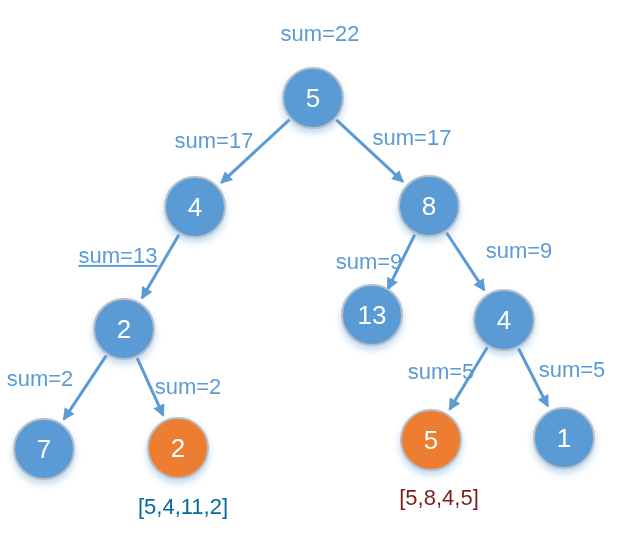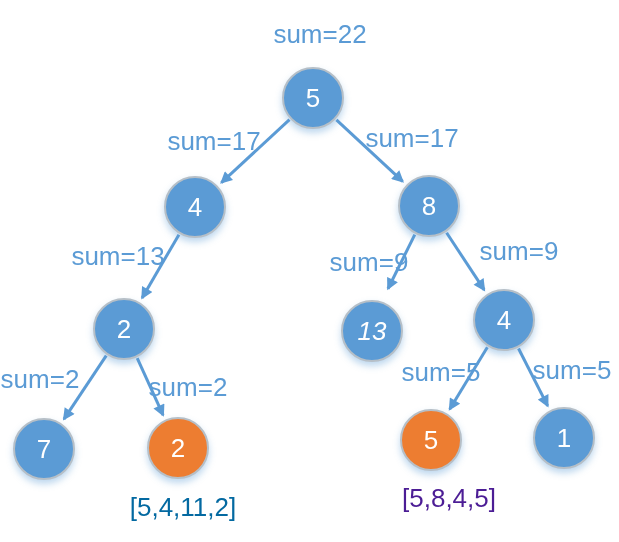--- a/index.html
+++ b/index.html
@@ -38,21 +38,21 @@
     border: 2px solid #b6bfc7;
     box-shadow: 0 4px 7px rgba(91,155,213,0.40);
   }
   .tree-node.blue   { background: #5B9BD5; }
   .tree-node.orange { background: #ED7D31; }
   .diagram-label {
     position: absolute;
     transform: translate(-50%, -50%);
     white-space: nowrap;
     color: #5B9BD5;
-    font-size: 26px;
+    font-size: 22px;
     line-height: 1.1;
   }
 </style>
 </head>
 <body>
 
 <div class="canvas">
   <svg id="edges-layer" width="619" height="542" viewBox="0 0 619 542" xmlns="http://www.w3.org/2000/svg">
     <defs>
       <marker id="arrowhead" viewBox="0 0 10 10" refX="8.5" refY="5" markerUnits="userSpaceOnUse" markerWidth="13" markerHeight="12" orient="auto">
@@ -77,21 +77,21 @@
       </div>
       <div class="tree-node blue" style="left: 164px; top: 176px;">
         <span>4</span>
       </div>
       <div class="tree-node blue" style="left: 398px; top: 175px;">
         <span>8</span>
       </div>
       <div class="tree-node blue" style="left: 93px; top: 298px;">
         <span>2</span>
       </div>
-      <div class="tree-node blue" style="left: 341px; top: 300px; font-style: italic;">
+      <div class="tree-node blue" style="left: 341px; top: 284px;">
         <span>13</span>
       </div>
       <div class="tree-node blue" style="left: 473px; top: 289px;">
         <span>4</span>
       </div>
       <div class="tree-node blue" style="left: 13px; top: 418px;">
         <span>7</span>
       </div>
       <div class="tree-node orange" style="left: 147px; top: 417px;">
         <span>2</span>
@@ -100,23 +100,23 @@
         <span>5</span>
       </div>
       <div class="tree-node blue" style="left: 533px; top: 407px;">
         <span>1</span>
       </div>
     </div>
   <div id="labels-layer">
       <div class="diagram-label" style="left: 320px; top: 34px; color: rgb(91, 155, 213);">sum=22</div>
       <div class="diagram-label" style="left: 214px; top: 141px; color: rgb(91, 155, 213);">sum=17</div>
       <div class="diagram-label" style="left: 412px; top: 138px; color: rgb(91, 155, 213);">sum=17</div>
-      <div class="diagram-label" style="left: 118px; top: 256px; color: rgb(91, 155, 213);">sum=13</div>
+      <div class="diagram-label" style="left: 118px; top: 256px; color: rgb(91, 155, 213); text-decoration: underline;">sum=13</div>
       <div class="diagram-label" style="left: 369px; top: 262px; color: rgb(91, 155, 213);">sum=9</div>
       <div class="diagram-label" style="left: 519px; top: 251px; color: rgb(91, 155, 213);">sum=9</div>
       <div class="diagram-label" style="left: 40px; top: 379px; color: rgb(91, 155, 213);">sum=2</div>
       <div class="diagram-label" style="left: 188px; top: 387px; color: rgb(91, 155, 213);">sum=2</div>
       <div class="diagram-label" style="left: 441px; top: 372px; color: rgb(91, 155, 213);">sum=5</div>
       <div class="diagram-label" style="left: 572px; top: 370px; color: rgb(91, 155, 213);">sum=5</div>
       <div class="diagram-label" style="left: 183px; top: 507px; color: #0369a1;">[5,4,11,2]</div>
-      <div class="diagram-label" style="left: 449px; top: 498px; color: #4c1d95;">[5,8,4,5]</div>
+      <div class="diagram-label" style="left: 439px; top: 498px; color: #7f1d1d;">[5,8,4,5]</div>
     </div>
 </div>
 
 </body></html>

